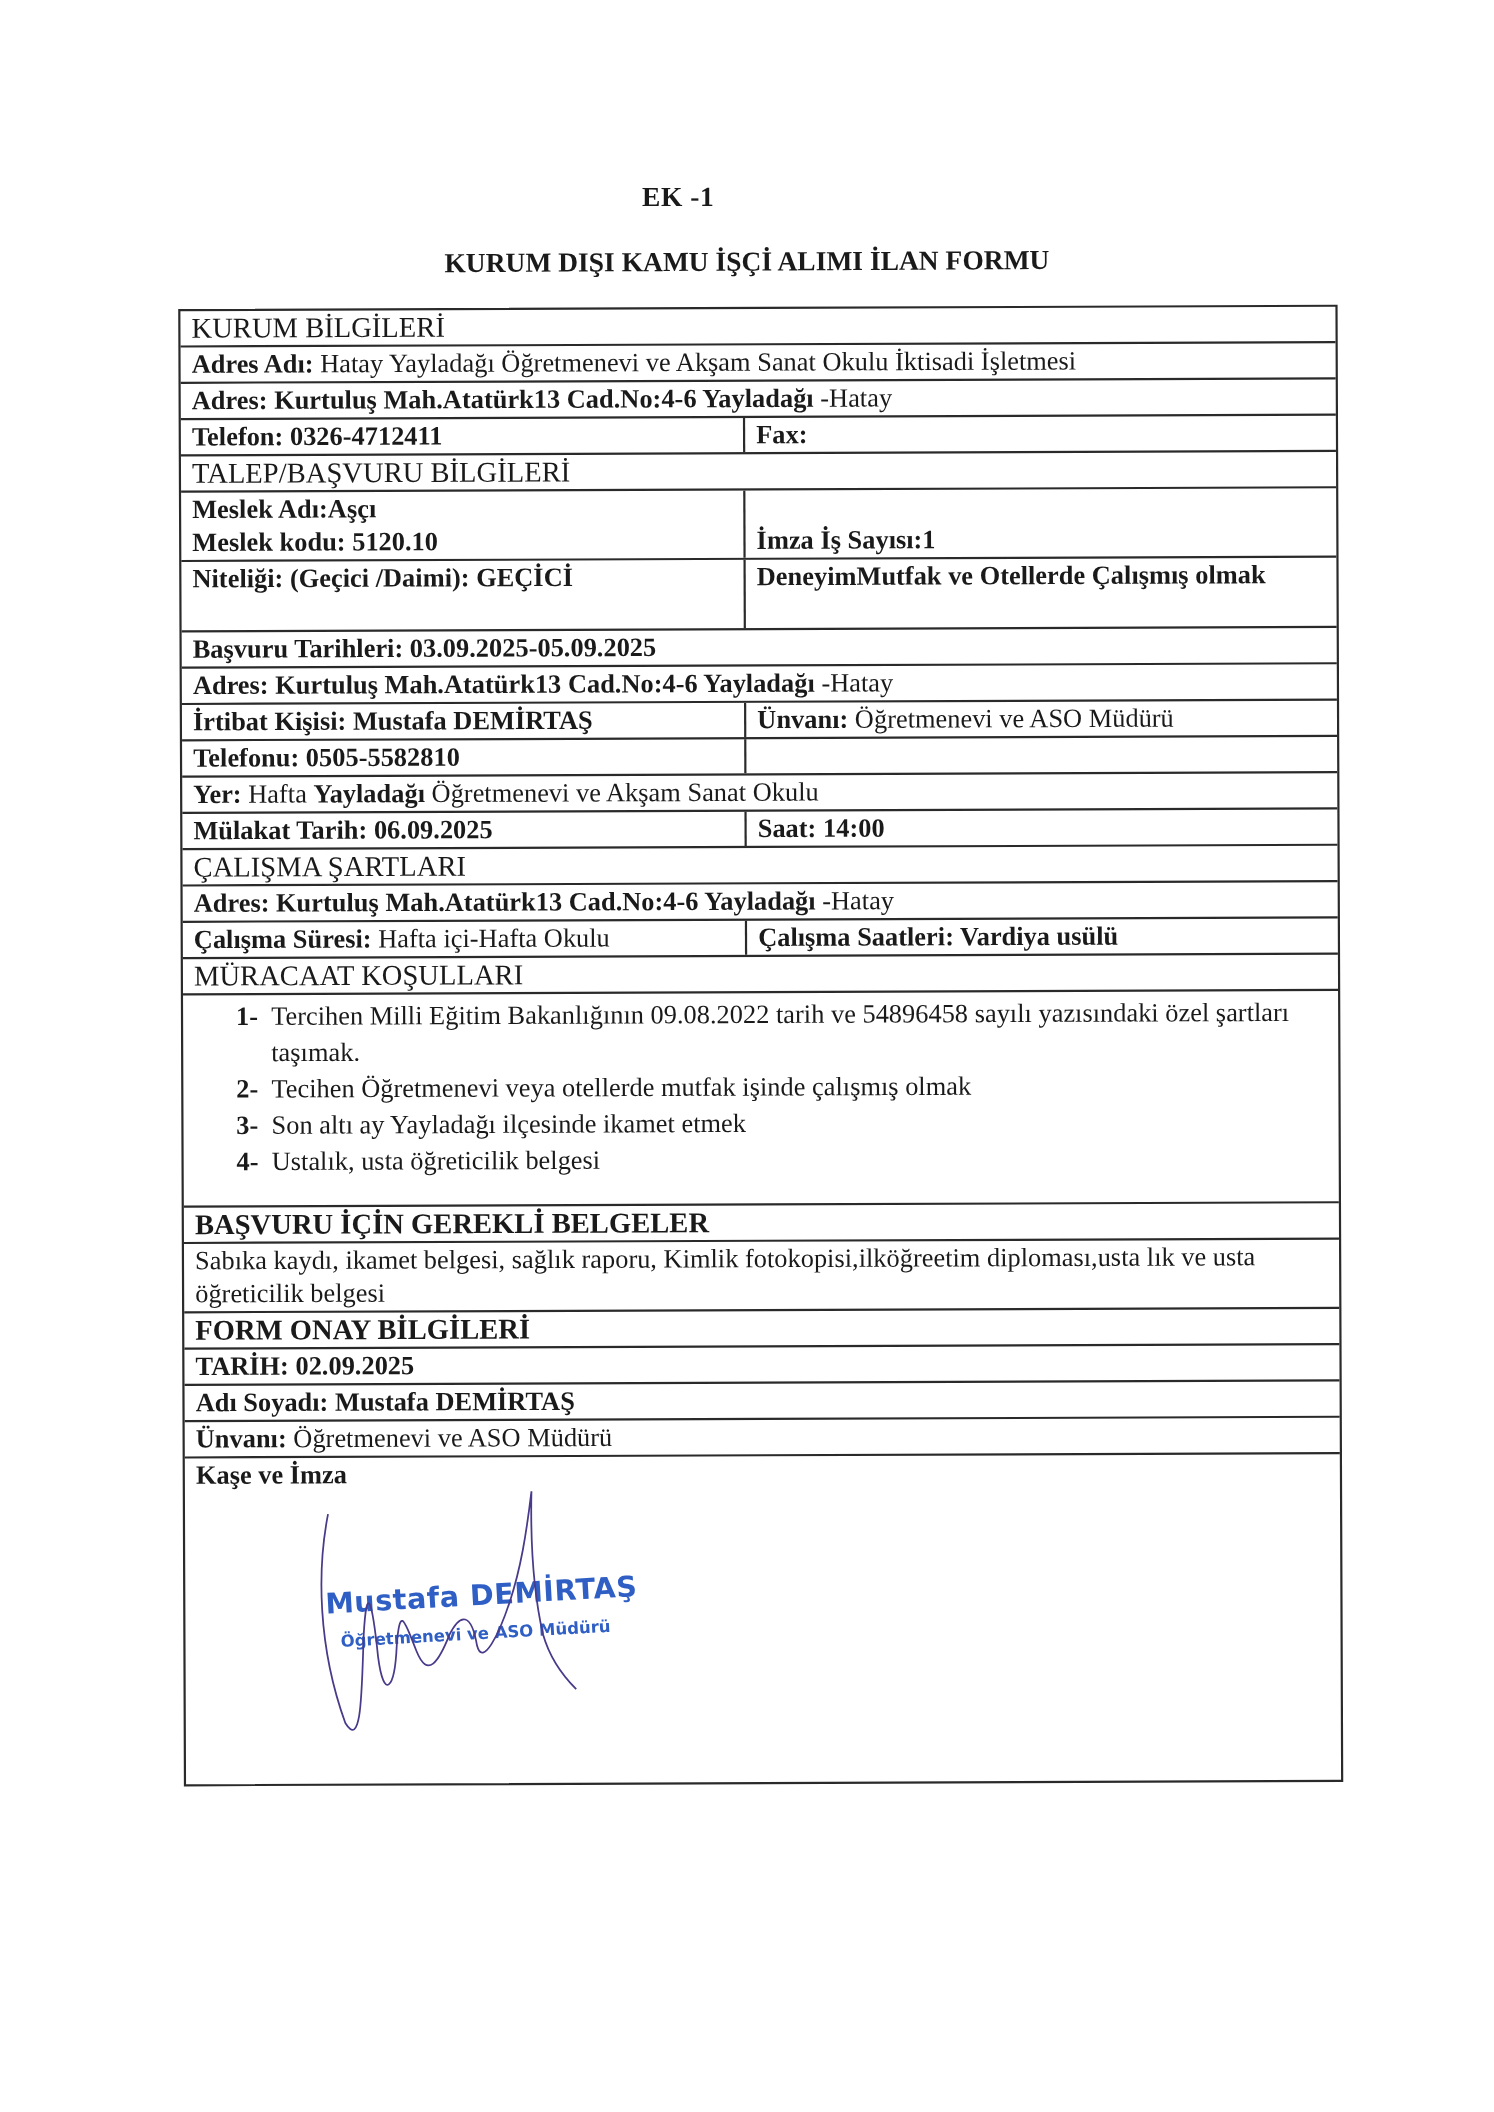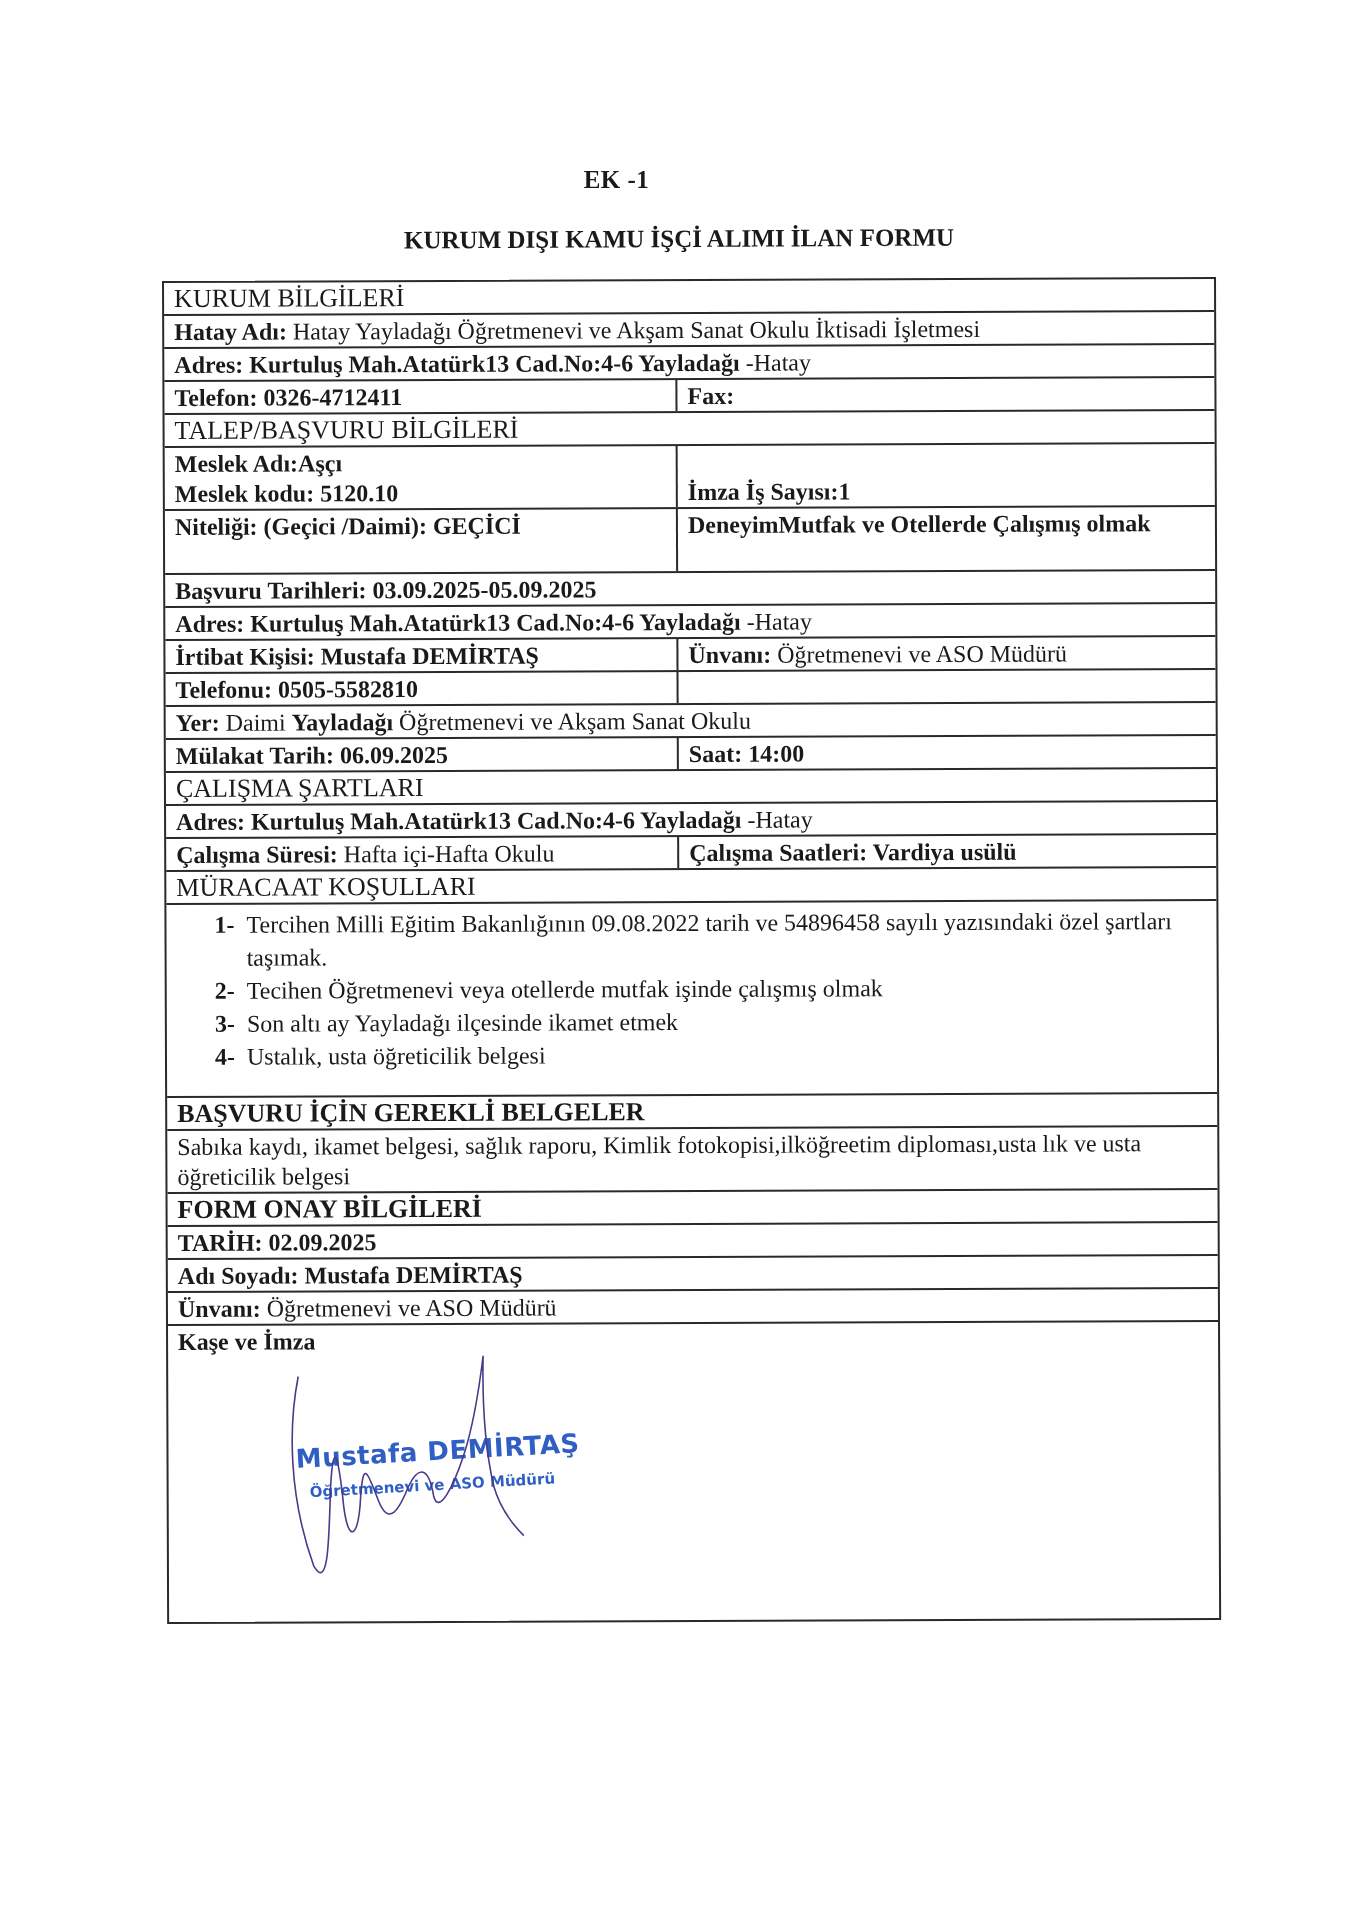--- a/index.html
+++ b/index.html
@@ -49,21 +49,21 @@
 <div class="ek">EK -1</div>
 <div class="title">KURUM DIŞI KAMU İŞÇİ ALIMI İLAN FORMU</div>
 
 <div class="form">
 
   <div class="row">
     <div class="cell full sec light">KURUM BİLGİLERİ</div>
   </div>
   <div class="row">
     <div class="cell full">
-      <span class="b">Hatay Adı:</span><span> Hatay Yayladağı Öğretmenevi ve Akşam Sanat Okulu İktisadi İşletmesi</span>
+      <span class="b">Adres Adı:</span><span> Hatay Yayladağı Öğretmenevi ve Akşam Sanat Okulu İktisadi İşletmesi</span>
     </div>
   </div>
   <div class="row">
     <div class="cell full">
       <span class="b">Adres: Kurtuluş Mah.Atatürk13 Cad.No:4-6 Yayladağı</span><span> -Hatay</span>
     </div>
   </div>
   <div class="row">
     <div class="cell left b">Telefon: 0326-4712411</div>
     <div class="cell right b">Fax:</div>
@@ -98,21 +98,21 @@
     <div class="cell right">
       <span class="b">Ünvanı:</span><span> Öğretmenevi ve ASO Müdürü</span>
     </div>
   </div>
   <div class="row">
     <div class="cell left b">Telefonu: 0505-5582810</div>
     <div class="cell right"></div>
   </div>
   <div class="row">
     <div class="cell full">
-      <span class="b">Yer:</span><span> Daimi </span><span class="b">Yayladağı</span><span> Öğretmenevi ve Akşam Sanat Okulu</span>
+      <span class="b">Yer:</span><span> Hafta </span><span class="b">Yayladağı</span><span> Öğretmenevi ve Akşam Sanat Okulu</span>
     </div>
   </div>
   <div class="row">
     <div class="cell left b">Mülakat Tarih: 06.09.2025</div>
     <div class="cell right b">Saat: 14:00</div>
   </div>
 
   <div class="row">
     <div class="cell full sec light">ÇALIŞMA ŞARTLARI</div>
   </div>

